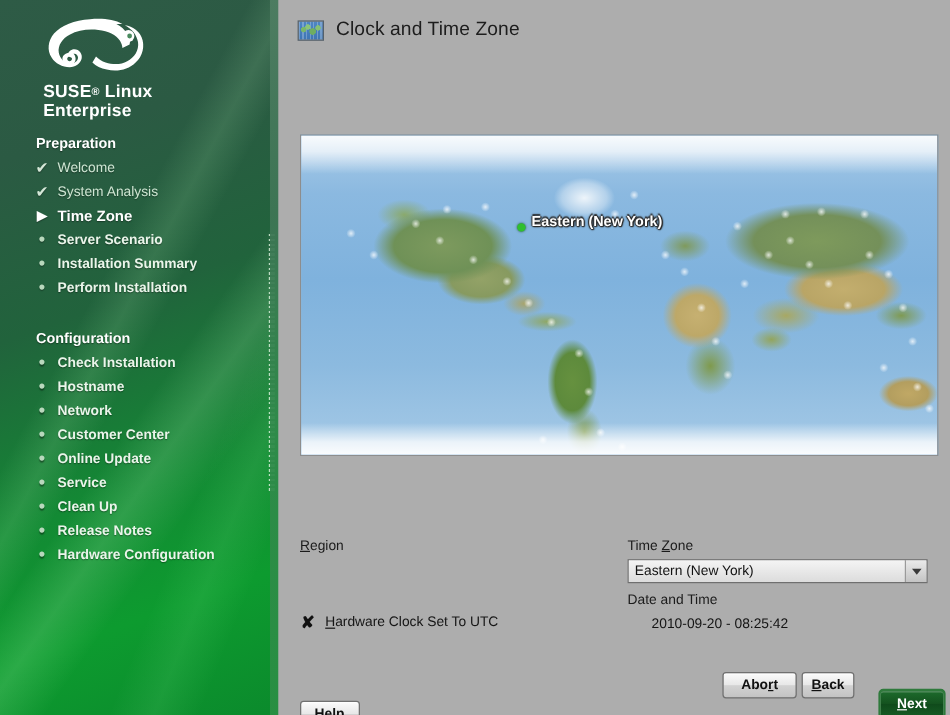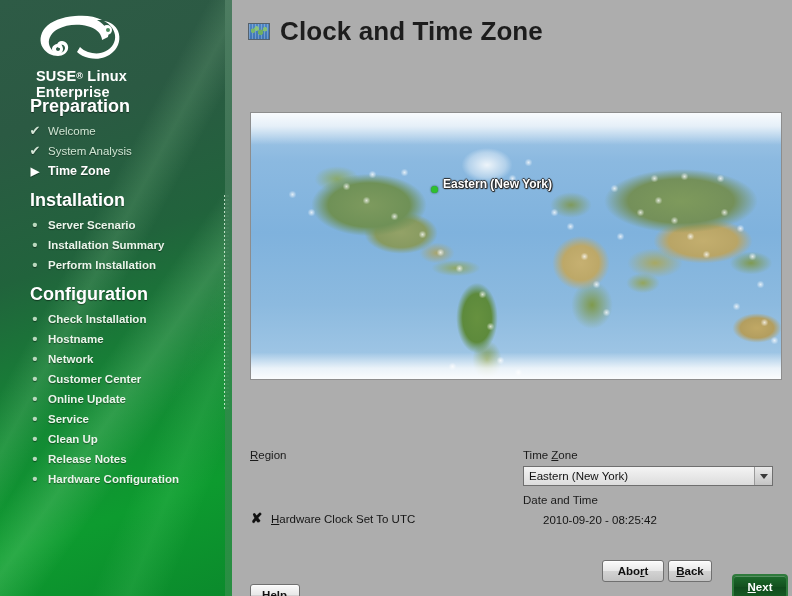--- a/index.html
+++ b/index.html
@@ -49,23 +49,24 @@
     color: #ffffff;
     font-size: 14.5px; font-weight: bold; line-height: 16px;
     letter-spacing: .2px;
   }
   #brand .reg { font-size: 9px; vertical-align: 2px; font-weight: bold; }
 
   
   #nav { position: absolute; left: 0; top: 92px; width: 225px; }
   .nav-section {
     color: #ffffff;
-    font-size: 18px; font-weight: bold;
+    font-size: 12px; font-weight: bold;
     padding: 4px 0 4px 30px;
     text-shadow: 0 1px 1px rgba(0,0,0,.45);
+    margin-top: 16px;
   }
   .nav-section.installation { padding-top: 9px; }
   .nav-section.configuration { padding-top: 9px; }
   .nav-item {
     position: relative;
     font-size: 11.5px;
     padding: 3px 0 3px 48px;
     line-height: 14px;
     text-shadow: 0 1px 1px rgba(0,0,0,.40);
   }
@@ -97,21 +98,21 @@
     border: 1px solid #55616b;
     background:
       radial-gradient(circle at 20% 45%, #7ab76a 0 2px, rgba(0,0,0,0) 2.5px),
       radial-gradient(circle at 38% 30%, #8cc47a 0 2px, rgba(0,0,0,0) 2.5px),
       radial-gradient(circle at 58% 55%, #6fae62 0 2.5px, rgba(0,0,0,0) 3px),
       radial-gradient(circle at 80% 35%, #86bf73 0 2px, rgba(0,0,0,0) 2.5px),
       repeating-linear-gradient(to right, rgba(255,255,255,.25) 0 1px, rgba(0,0,0,0) 1px 3px),
       linear-gradient(#4e86c4, #3f76b4);
   }
   #page-title {
-    font-size: 26px; color: #1d1d1d; font-weight: bold;
+    font-size: 16px; color: #1d1d1d; font-weight: normal;
     letter-spacing: .1px;
   }
 
   
   #map-frame {
     position: absolute; left: 18px; top: 112px;
     width: 532px; height: 268px;
     border: 1px solid #8d8d8d;
     overflow: hidden;
     background: #8fbde3;
@@ -276,21 +277,20 @@
         <span>SUSE</span><span class="reg">®</span><span> Linux</span><br>
         <span>Enterprise</span>
       </div>
     </div>
 
     <div id="nav">
         <div class="nav-section preparation">Preparation</div>
         <div class="nav-item done"><span class="marker">✔</span><span>Welcome</span></div>
         <div class="nav-item done"><span class="marker">✔</span><span>System Analysis</span></div>
         <div class="nav-item current"><span class="marker">▶</span><span>Time Zone</span></div>
-        <div class="nav-section installation">Installation</div>
         <div class="nav-item pending"><span class="marker">•</span><span>Server Scenario</span></div>
         <div class="nav-item pending"><span class="marker">•</span><span>Installation Summary</span></div>
         <div class="nav-item pending"><span class="marker">•</span><span>Perform Installation</span></div>
         <div class="nav-section configuration">Configuration</div>
         <div class="nav-item pending"><span class="marker">•</span><span>Check Installation</span></div>
         <div class="nav-item pending"><span class="marker">•</span><span>Hostname</span></div>
         <div class="nav-item pending"><span class="marker">•</span><span>Network</span></div>
         <div class="nav-item pending"><span class="marker">•</span><span>Customer Center</span></div>
         <div class="nav-item pending"><span class="marker">•</span><span>Online Update</span></div>
         <div class="nav-item pending"><span class="marker">•</span><span>Service</span></div>

